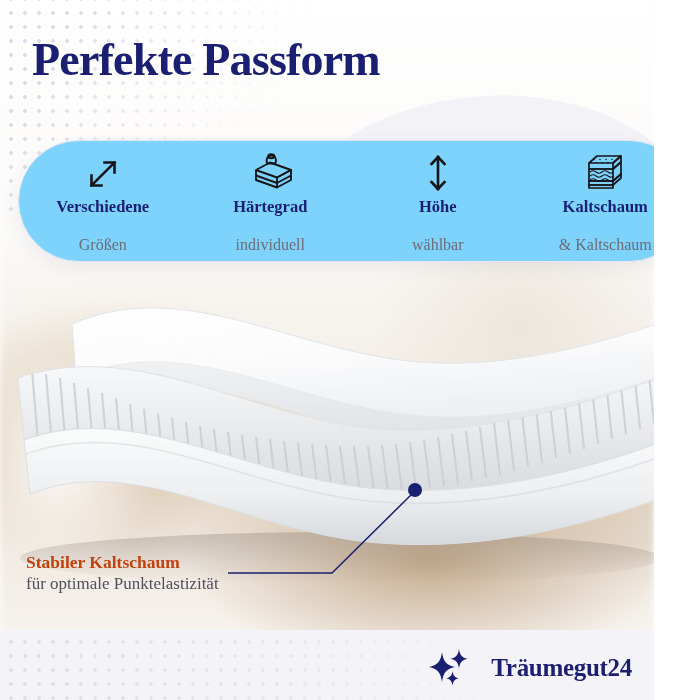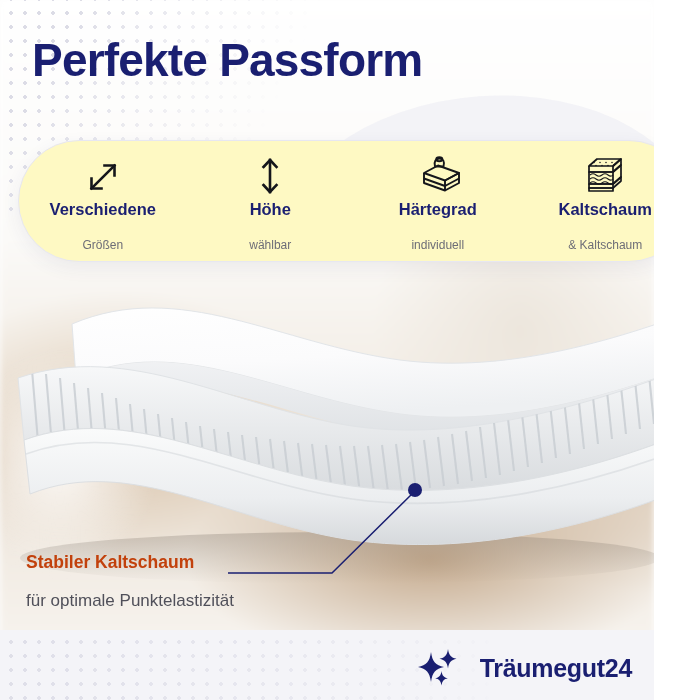--- a/index.html
+++ b/index.html
@@ -1,21 +1,21 @@
 <!DOCTYPE html>
 <html><head>
 <meta charset="utf-8">
 <style>
   html,body{margin:0;padding:0;}
   body{
     width:700px;height:700px;overflow:hidden;
     font-family:"Liberation Sans",sans-serif;
     background:#ffffff;
   }
-  .stage{position:relative;width:654px;height:700px;overflow:hidden;background:#fdfdfd;}
+  .stage{position:relative;width:654px;height:700px;overflow:hidden;background:#fdfdfd;font-family:Liberation Serif, serif;}
 
   
   .room{position:absolute;inset:0;background:
       radial-gradient(ellipse 300px 200px at 120px 430px, rgba(205,175,140,.55), rgba(205,175,140,0) 70%),
       radial-gradient(ellipse 340px 150px at 430px 560px, rgba(168,128,86,.60), rgba(168,128,86,0) 72%),
       radial-gradient(ellipse 260px 170px at 650px 470px, rgba(198,170,140,.42), rgba(198,170,140,0) 72%),
       radial-gradient(ellipse 200px 220px at 520px 330px, rgba(235,228,218,.85), rgba(235,228,218,0) 75%),
       linear-gradient(180deg,#ffffff 0%,#fbfaf8 34%,#f4efe8 52%,#e8ddd0 66%,#f2ece4 80%,#faf8f5 100%);
     filter:blur(3px);}
   .room-soft{position:absolute;left:0;top:300px;width:260px;height:300px;
@@ -32,35 +32,35 @@
     background:#f1f1f6;border-radius:50% 50% 0 0 / 100% 100% 0 0;transform:rotate(-4deg);opacity:.85;}
 
   
   .headline{position:absolute;left:32px;top:36px;font-size:46px;line-height:1.05;
     font-weight:700;letter-spacing:-.8px;color:#1a1f71;white-space:nowrap;}
   .subhead{position:absolute;left:33px;top:94px;font-size:25px;line-height:1.15;
     font-weight:400;color:#4a4a52;white-space:nowrap;}
 
   
   .pill{position:absolute;left:18px;top:140px;width:672px;height:122px;
-    background:#fef9c3;border:1px solid #e7e7f1;border-radius:61px;
+    background:#7dd3fc;border:1px solid #e7e7f1;border-radius:61px;
     box-shadow:0 6px 18px rgba(60,60,110,.07);
     display:flex;align-items:center;box-sizing:border-box;text-align:center;}
   .feat{flex:1;display:flex;flex-direction:column;align-items:center;justify-content:center;gap:3px;}
   .feat .ico{height:46px;display:flex;align-items:flex-end;justify-content:center;}
   .feat .t1{font-size:16.5px;font-weight:700;color:#1a1f71;white-space:nowrap;}
-  .feat .t2{font-size:12px;font-weight:400;color:#6d6d77;white-space:nowrap;margin-top:16px;}
+  .feat .t2{font-size:16px;font-weight:400;color:#6d6d77;white-space:nowrap;margin-top:16px;}
 
   
   .mattress{position:absolute;left:-20px;top:258px;width:745px;height:330px;}
 
   
   .callout{position:absolute;left:26px;top:552px;}
   .callout .c1{font-size:17.5px;font-weight:700;color:#c2410c;white-space:nowrap;}
-  .callout .c2{font-size:17px;font-weight:400;color:#50505a;white-space:nowrap;margin-top:18px;}
+  .callout .c2{font-size:17px;font-weight:400;color:#50505a;white-space:nowrap;margin-top:1px;}
   .leader{position:absolute;left:0;top:470px;width:700px;height:130px;pointer-events:none;}
 
   
   .footer{position:absolute;left:0;top:630px;width:700px;height:70px;background:#f4f4f8;}
   .footer-dots{position:absolute;inset:0;
     background-image:radial-gradient(#dedee8 1.7px, transparent 1.8px);
     background-size:14px 14px;background-position:4px 5px;
     -webkit-mask-image:linear-gradient(90deg,#000 0%,rgba(0,0,0,.5) 45%,rgba(0,0,0,0) 72%);
     mask-image:linear-gradient(90deg,#000 0%,rgba(0,0,0,.5) 45%,rgba(0,0,0,0) 72%);}
   .logo{position:absolute;right:22px;top:648px;display:flex;align-items:center;gap:17px;}
@@ -187,47 +187,47 @@
             <path d="M8.5,31.5 L8.5,21.5 M8.5,31.5 L18.5,31.5"></path>
           </g>
         </svg>
       </div>
       <div class="t1">Verschiedene</div>
       <div class="t2">Größen</div>
     </div>
 
     <div class="feat">
       <div class="ico">
-        <svg width="40" height="42" viewBox="0 0 40 42">
-          <g stroke="#15161b" stroke-width="2.6" fill="none" stroke-linecap="square">
-            <path d="M20,5 L20,37"></path>
-            <path d="M20,5 L13.5,12 M20,5 L26.5,12"></path>
-            <path d="M20,37 L13.5,30 M20,37 L26.5,30"></path>
-          </g>
-        </svg>
-      </div>
-      <div class="t1">Höhe</div>
-      <div class="t2">wählbar</div>
-    </div>
-
-    <div class="feat">
-      <div class="ico">
         <svg width="58" height="44" viewBox="0 0 58 44">
           <g stroke="#15161b" stroke-width="1.9" fill="none" stroke-linejoin="round">
             <path d="M15,20 L29,12.5 L50,20 L36,27.5 Z"></path>
             <path d="M15,20 L15,30 L36,37.5 L36,27.5"></path>
             <path d="M36,27.5 L50,20 L50,30 L36,37.5"></path>
             <path d="M15,25.5 L36,33 L50,25.5"></path>
             <path d="M26,13.5 C24.5,8.5 27,5.5 30.5,5.5 C34,5.5 36,8.5 34.5,13.5 Z"></path>
             <ellipse cx="30.3" cy="6.2" rx="3.1" ry="2.1"></ellipse>
           </g>
         </svg>
       </div>
       <div class="t1">Härtegrad</div>
       <div class="t2">individuell</div>
+    </div>
+
+    <div class="feat">
+      <div class="ico">
+        <svg width="40" height="42" viewBox="0 0 40 42">
+          <g stroke="#15161b" stroke-width="2.6" fill="none" stroke-linecap="square">
+            <path d="M20,5 L20,37"></path>
+            <path d="M20,5 L13.5,12 M20,5 L26.5,12"></path>
+            <path d="M20,37 L13.5,30 M20,37 L26.5,30"></path>
+          </g>
+        </svg>
+      </div>
+      <div class="t1">Höhe</div>
+      <div class="t2">wählbar</div>
     </div>
 
     <div class="feat">
       <div class="ico">
         <svg width="52" height="44" viewBox="0 0 52 44">
           <g stroke="#15161b" stroke-width="1.7" fill="none" stroke-linejoin="round">
             <path d="M10,13 L18,6 L42,6 L34,13 Z"></path>
             <path d="M10,13 L10,19 L34,19 L34,13"></path>
             <path d="M34,13 L42,6 L42,12 L34,19"></path>
             <path d="M10,19 L34,19 L34,31 L10,31 Z"></path>

